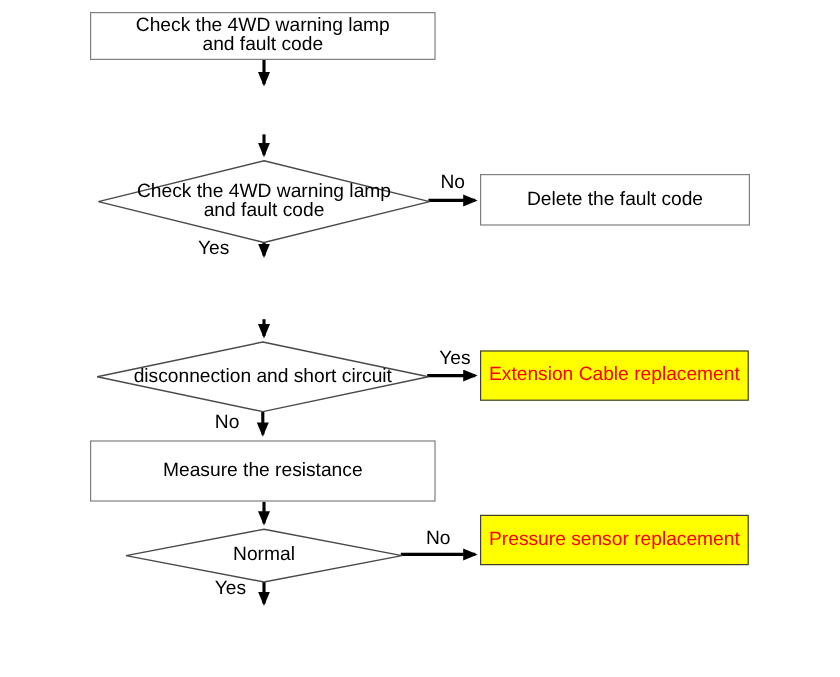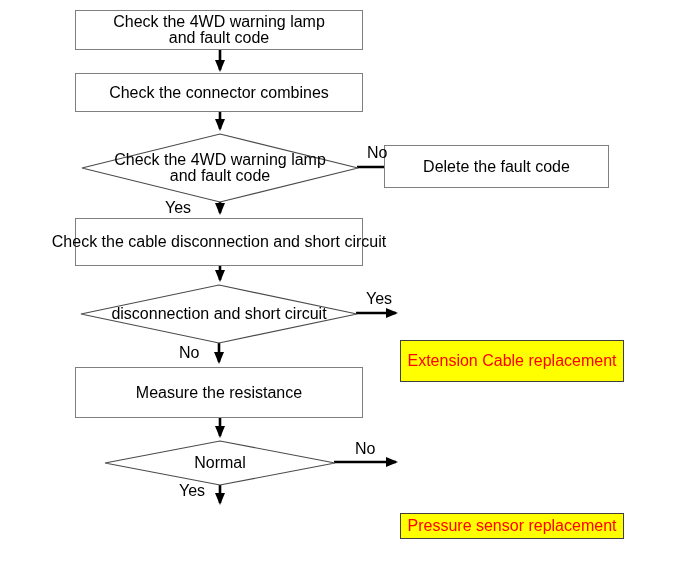--- a/index.html
+++ b/index.html
@@ -16,21 +16,20 @@
     display:flex; flex-direction:column; align-items:center; justify-content:center;
     text-align:center; line-height:16px;
     background:var(--box_fill,#ffffff);
     border:1.5px solid var(--box_border,#7f7f7f);
   }
   .box span { white-space:nowrap; }
   .highlight {
     background:var(--highlight_fill,#ffff00);
     border:1px solid var(--highlight_border,#3f3f3f);
     color:var(--highlight_text,#ff0000);
-    margin-top:48px;
   }
   .dlabel { position:absolute; text-align:center; line-height:16px; }
   .elabel { position:absolute; line-height:14px; }
   .diamond { fill:var(--box_fill,#ffffff); stroke:var(--diamond_border,#4a4a4a); stroke-width:1.2; }
   .arrow { stroke:var(--arrow,#000000); stroke-width:2.6; fill:none; }
   .ah { fill:var(--arrow,#000000); }
 </style>
 </head>
 <body>
 
@@ -58,41 +57,35 @@
     <polygon class="diamond" points="220,134 358,168 220,202 82,168"></polygon>
     <polygon class="diamond" points="219,285 357,314 219,343 81,314"></polygon>
     <polygon class="diamond" points="220,441 335,463 220,485 105,463"></polygon>
   </svg>
 
   <div class="box" style="left:75px; top:10px; width:288px; height:40px;">
     <span>Check the 4WD warning lamp</span>
     <span>and fault code</span>
   </div>
 
-  <div class="box" style="left:75px; top:73px; width:288px; height:39px;">
-    <span>Check the connector combines</span>
-  </div>
 
-  <div class="box" style="left:384px; top:145px; width:225px; height:43px;">
+  <div class="box" style="left:400px; top:145px; width:225px; height:43px;">
     <span>Delete the fault code</span>
   </div>
 
-  <div class="box" style="left:75px; top:218px; width:288px; height:48px;">
-    <span>Check the cable disconnection and short circuit</span>
-  </div>
 
   <div class="box highlight" style="left:400px; top:292px; width:224px; height:42px;">
     <span>Extension Cable replacement</span>
   </div>
 
   <div class="box" style="left:75px; top:367px; width:288px; height:51px;justify-content:center;">
     <span>Measure the resistance</span>
   </div>
 
-  <div class="box highlight" style="left:400px; top:465px; width:224px; height:26px;">
+  <div class="box highlight" style="left:400px; top:429px; width:224px; height:42px;">
     <span>Pressure sensor replacement</span>
   </div>
 
 
   <div class="dlabel" style="left:100px; top:152px; width:240px;">
     <div>Check the 4WD warning lamp</div>
     <div>and fault code</div>
   </div>
 
   <div class="dlabel" style="left:81px; top:306px; width:276px;text-align:center;">disconnection and short circuit</div>

